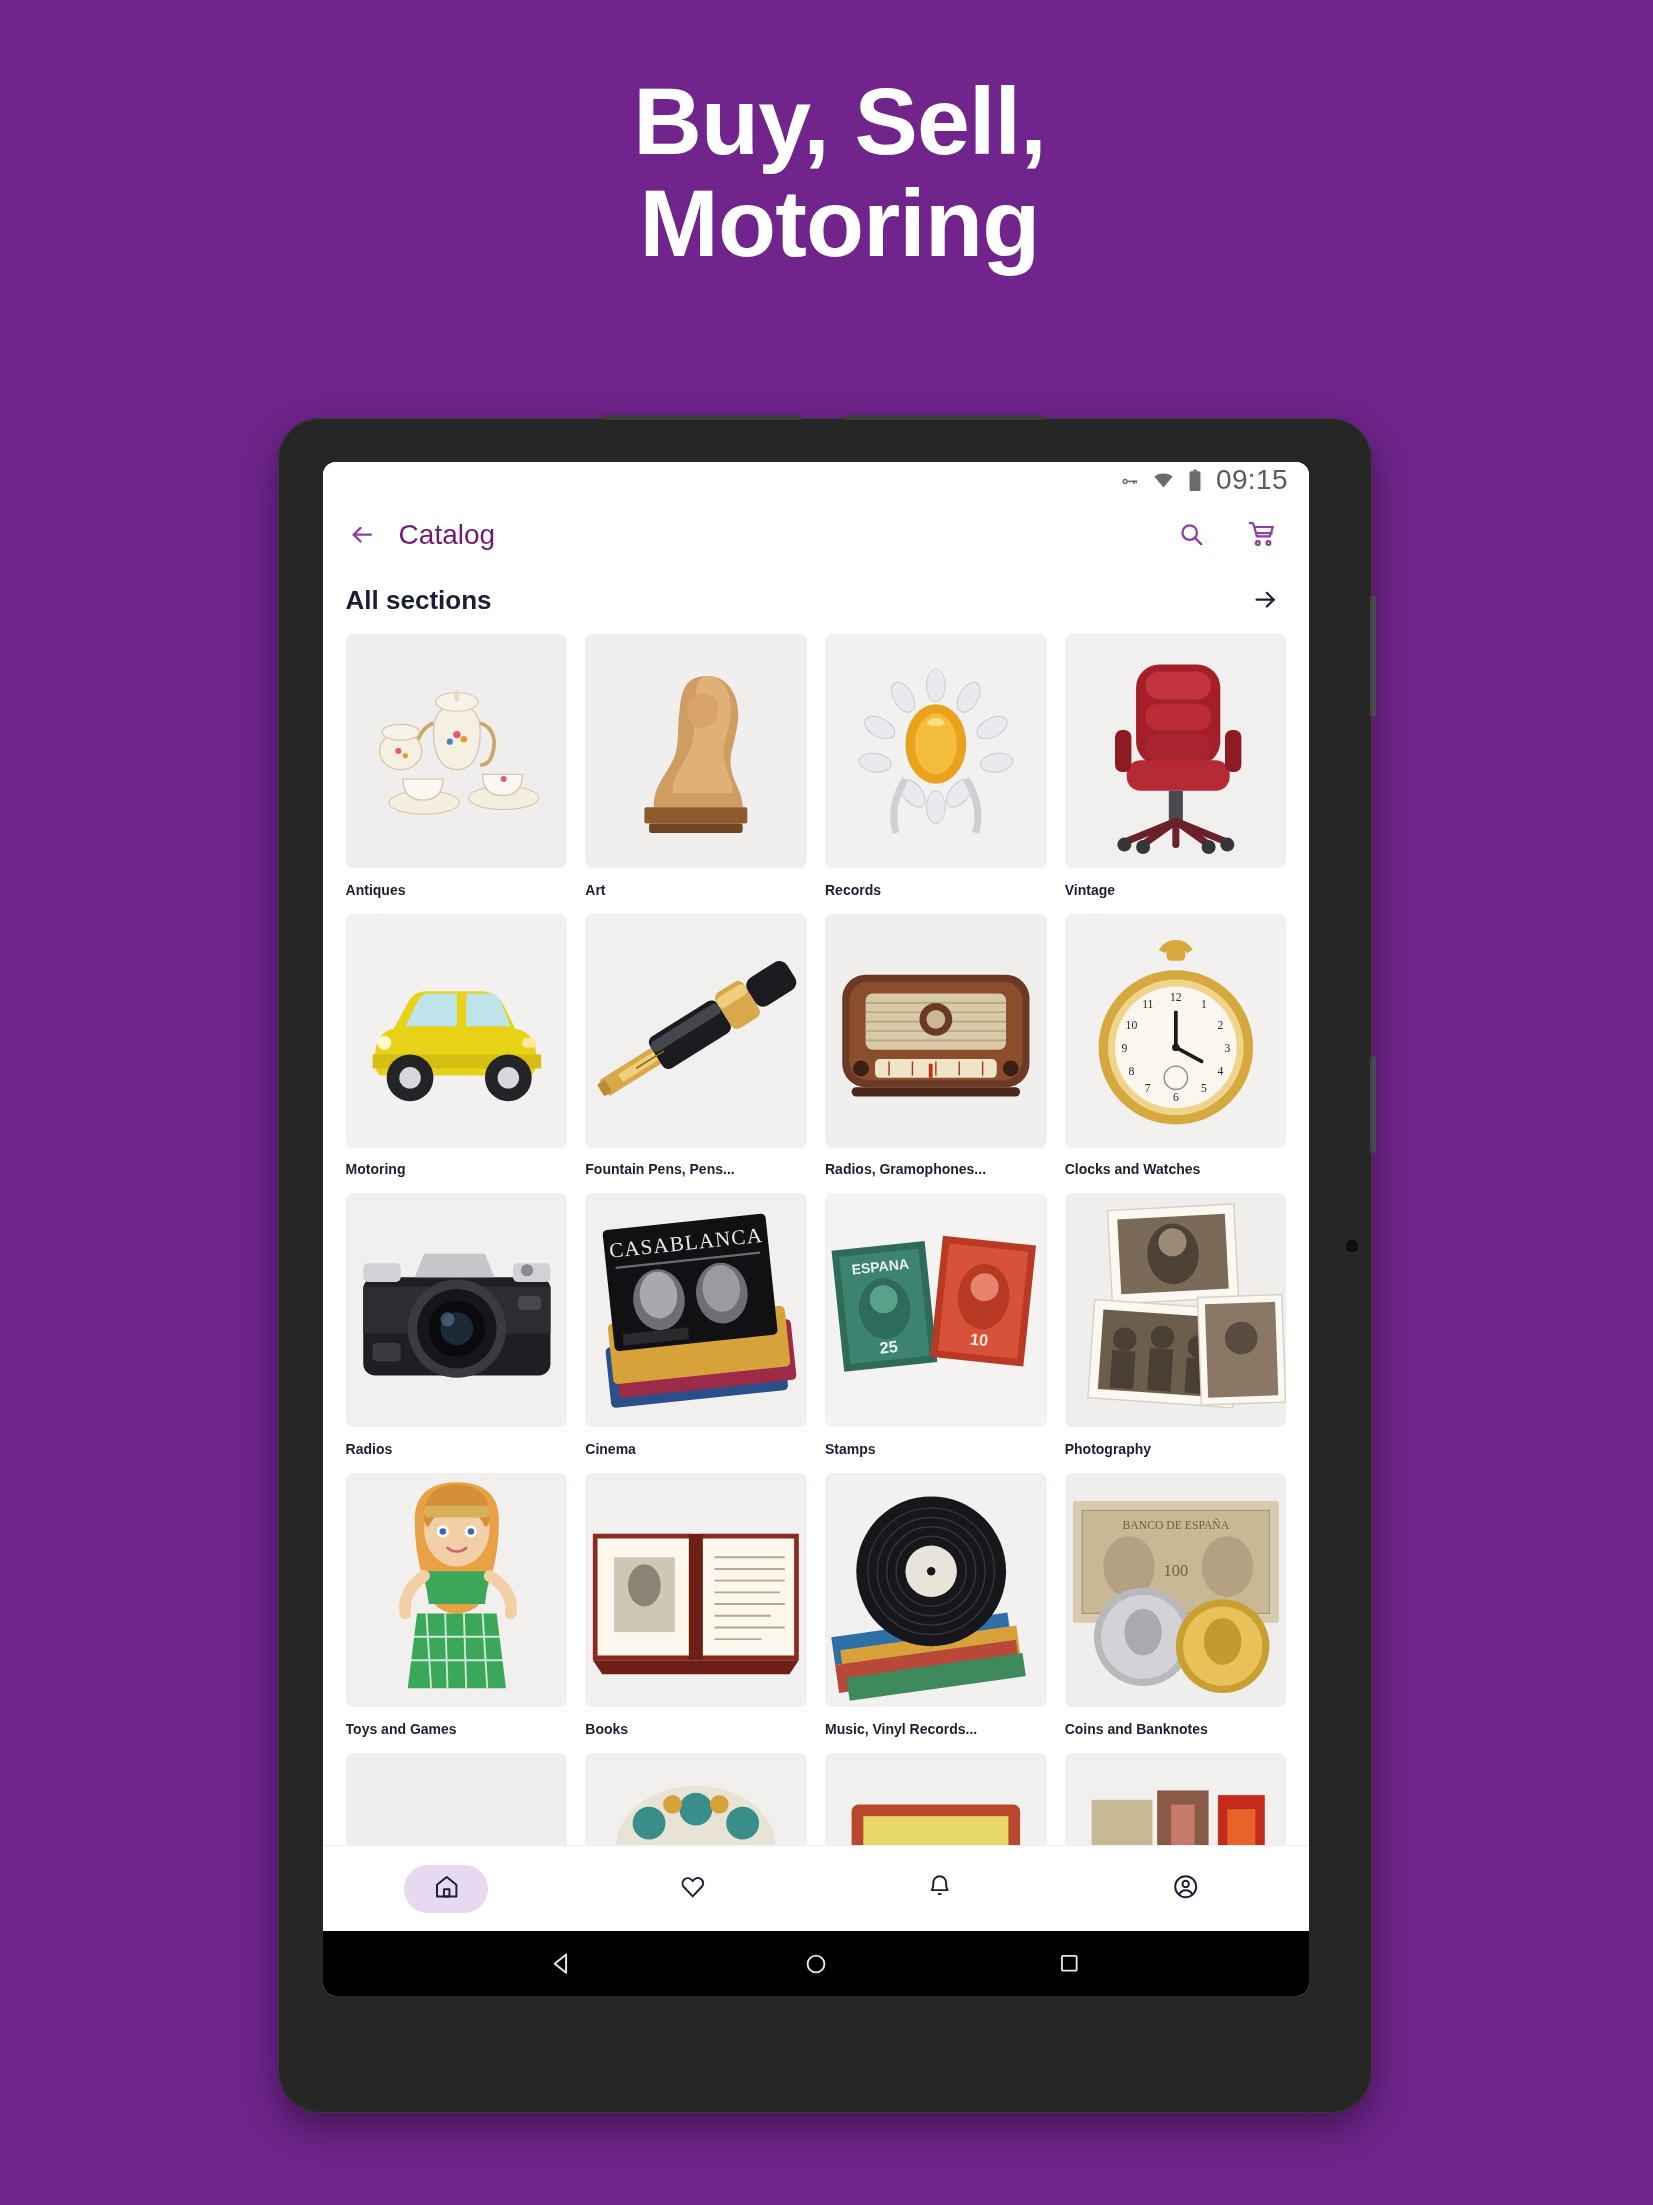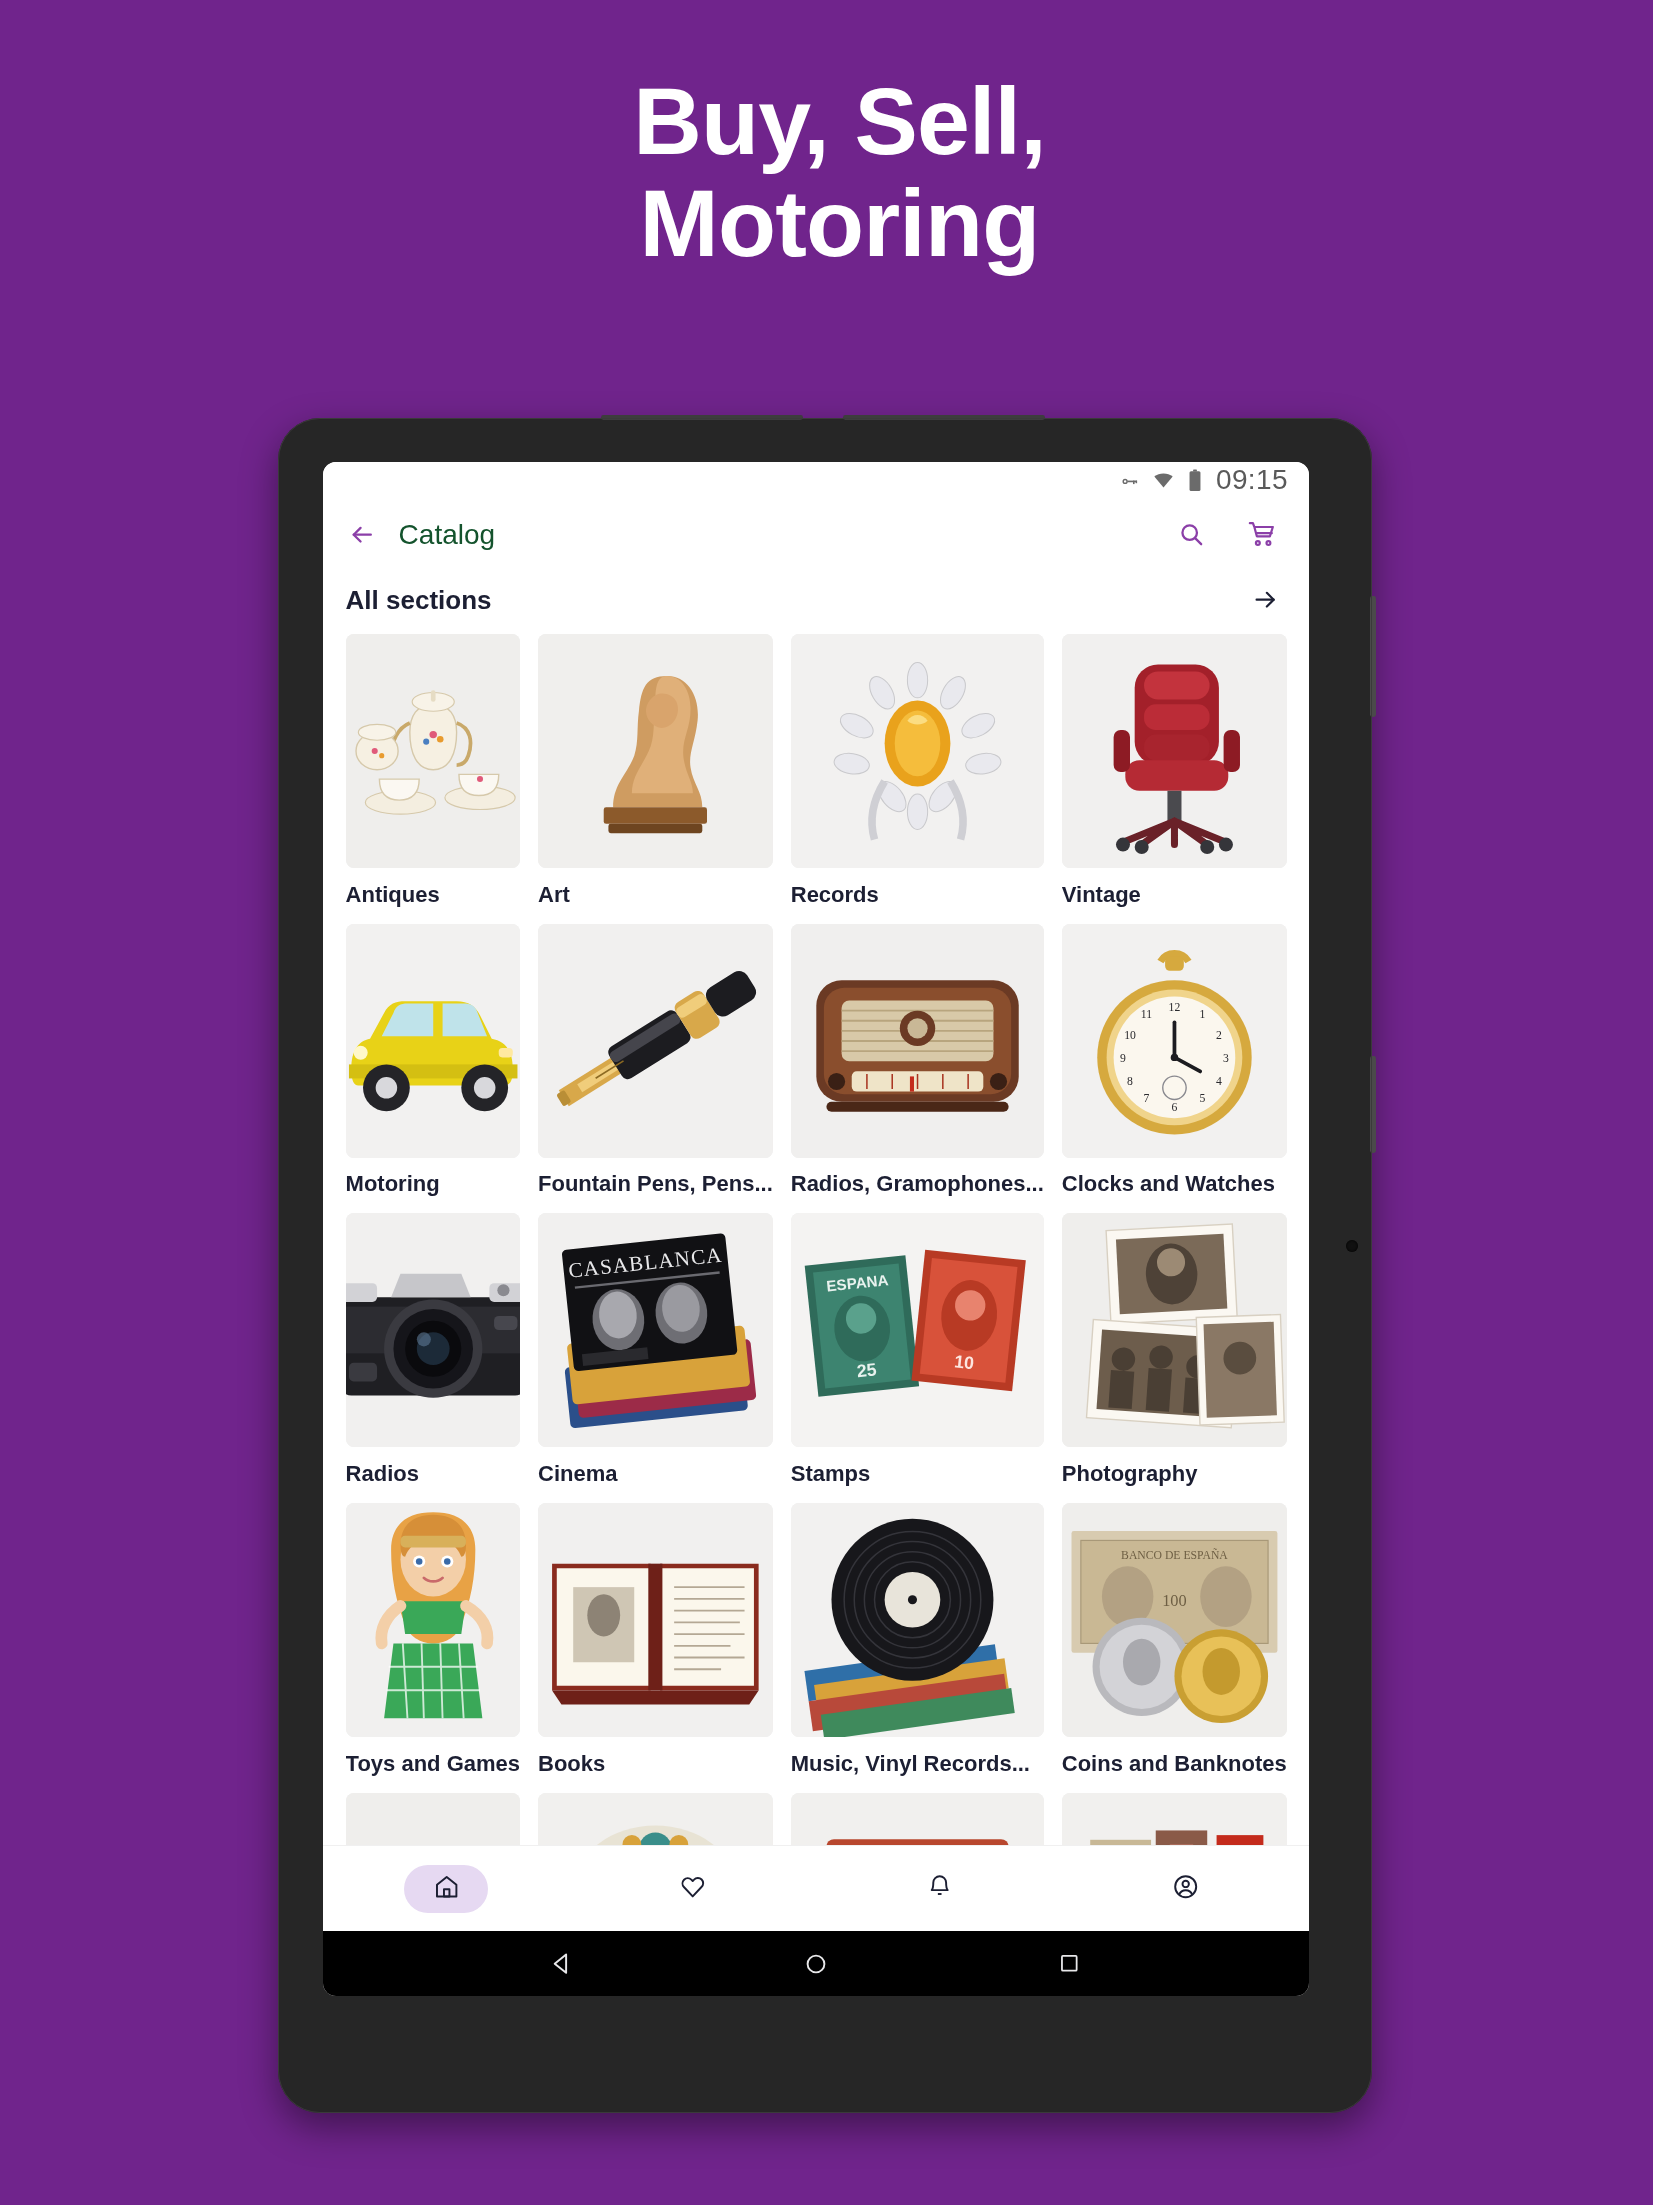--- a/index.html
+++ b/index.html
@@ -119,21 +119,21 @@
     height: 73px;
     flex: 0 0 auto;
     display: flex;
     align-items: center;
     padding: 0 22.6px 0 22.6px;
     background: #fff;
   }
   .appbar-left { display: flex; align-items: center; gap: 21px; }
   .back-arrow { width: 32px; height: 32px; display: flex; align-items: center; justify-content: center; }
   .appbar-title {
-    color: #14532d;
+    color: #701a75;
     font-size: 28px;
     font-weight: 400;
   }
   .appbar-spacer { flex: 1 1 auto; }
   .appbar-right { display: flex; align-items: center; gap: 37px; padding-right: 6.5px; }
   .appbar-icon { width: 34px; height: 34px; display: flex; align-items: center; justify-content: center; }
 
   
   .section-head {
     flex: 0 0 auto;
@@ -168,21 +168,21 @@
     width: 100%;
     height: 234px;
     border-radius: 8px;
     overflow: hidden;
     position: relative;
     background: #efeeee;
   }
   .thumb svg { width: 100%; height: 100%; display: block; }
   .cell-label {
     margin-top: 13.7px;
-    font-size: 22px;
+    font-size: 14px;
     font-weight: 700;
     color: #1c1f33;
     white-space: nowrap;
     overflow: hidden;
   }
 
   
   .bottomnav {
     flex: 0 0 auto;
     height: 86px;

